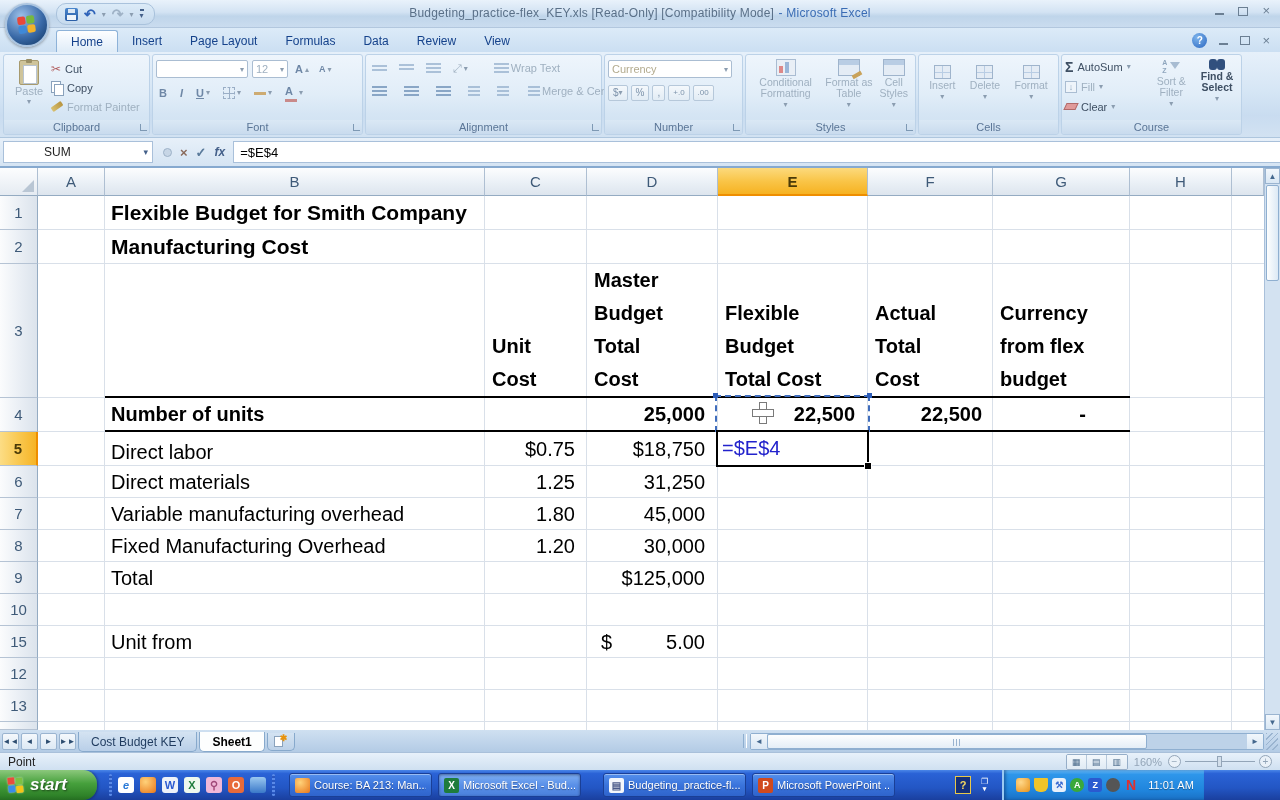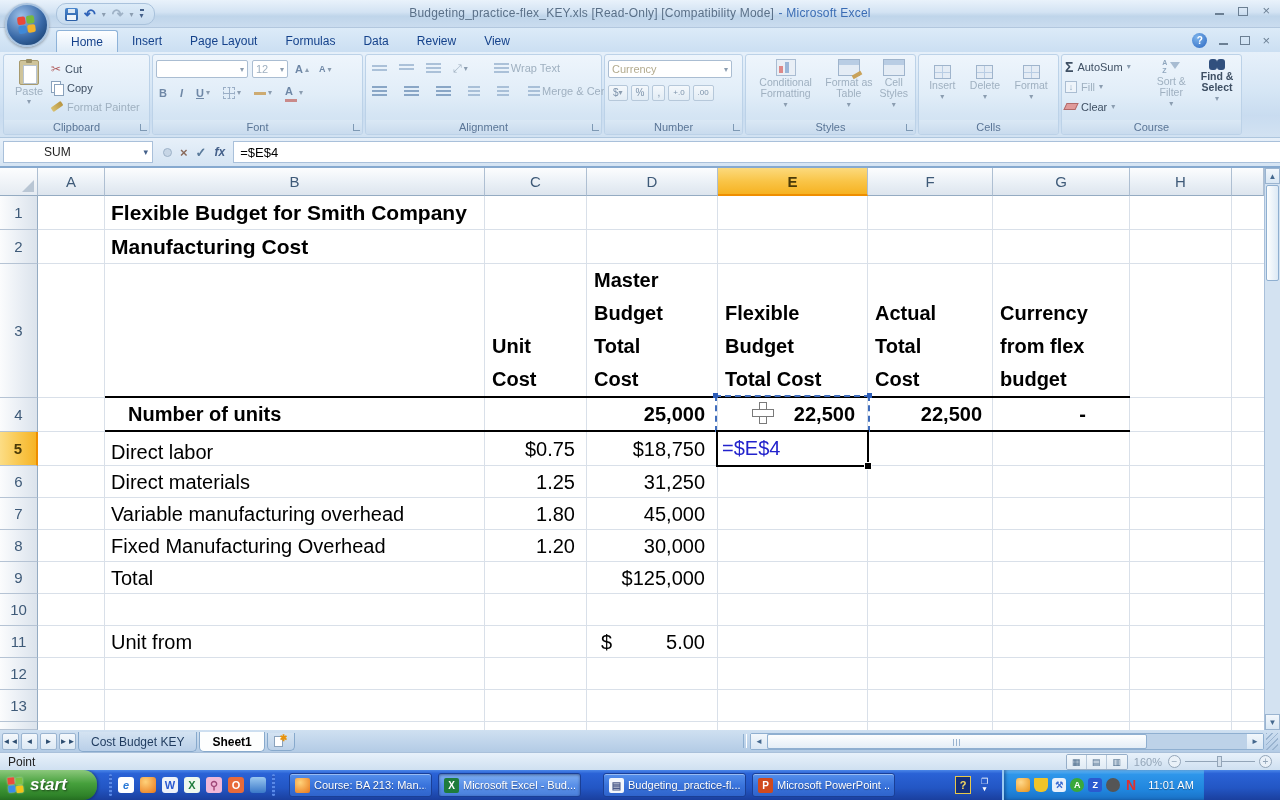--- a/index.html
+++ b/index.html
@@ -564,21 +564,21 @@
     <div class="rhc" style="height:34px">1</div>
     <div class="rhc" style="height:34px">2</div>
     <div class="rhc" style="height:134px">3</div>
     <div class="rhc" style="height:34px">4</div>
     <div class="rhc sel" style="height:34px">5</div>
     <div class="rhc" style="height:32px">6</div>
     <div class="rhc" style="height:32px">7</div>
     <div class="rhc" style="height:32px">8</div>
     <div class="rhc" style="height:32px">9</div>
     <div class="rhc" style="height:32px">10</div>
-    <div class="rhc" style="height:32px">11</div>
+    <div class="rhc" style="height:32px">15</div>
     <div class="rhc" style="height:32px">12</div>
     <div class="rhc" style="height:32px">13</div>
     <div class="rhc" style="height:8px"></div>
   </div>
 
   <div class="cv b" style="left:105px;top:0;width:460px;height:34px;font-size:21px">Flexible Budget for Smith Company</div>
   <div class="cv b" style="left:105px;top:34px;width:380px;height:34px;font-size:21px">Manufacturing Cost</div>
 
   <div class="h3" style="left:485px;width:102px">
     <div>Unit</div>
@@ -602,21 +602,21 @@
   </div>
   <div class="h3" style="left:993px;width:137px">
     <div>Currency</div>
       <div>from flex</div>
     <div>budget</div>
   </div>
 
   <div class="blkline" style="left:105px;top:200px;width:1025px"></div>
   <div class="blkline" style="left:105px;top:234px;width:1025px"></div>
 
-  <div class="cv b" style="left:122px;top:202px;width:380px;height:32px">Number of units</div>
+  <div class="cv b" style="left:105px;top:202px;width:380px;height:32px">Number of units</div>
   <div class="cv b r" style="left:587px;top:202px;width:131px;height:32px">25,000</div>
   <div class="cv b r" style="left:718px;top:202px;width:150px;height:32px">22,500</div>
   <div class="cv b r" style="left:868px;top:202px;width:125px;height:32px;padding-right:11px">22,500</div>
   <div class="cv b" style="left:993px;top:202px;width:137px;height:32px;justify-content:flex-end;padding-right:44px">-</div>
 
   <div class="cv" style="left:105px;top:236px;width:380px;height:40px">Direct labor</div>
   <div class="cv r" style="left:485px;top:236px;width:102px;height:34px;padding-right:12px">$0.75</div>
   <div class="cv r" style="left:587px;top:236px;width:131px;height:34px">$18,750</div>
 
   <div class="cv" style="left:105px;top:270px;width:380px;height:32px">Direct materials</div>

